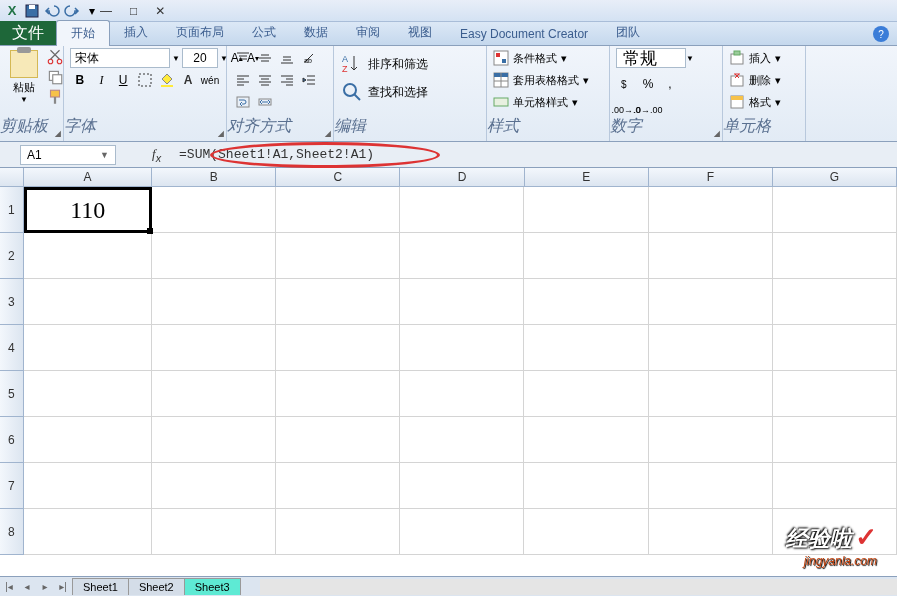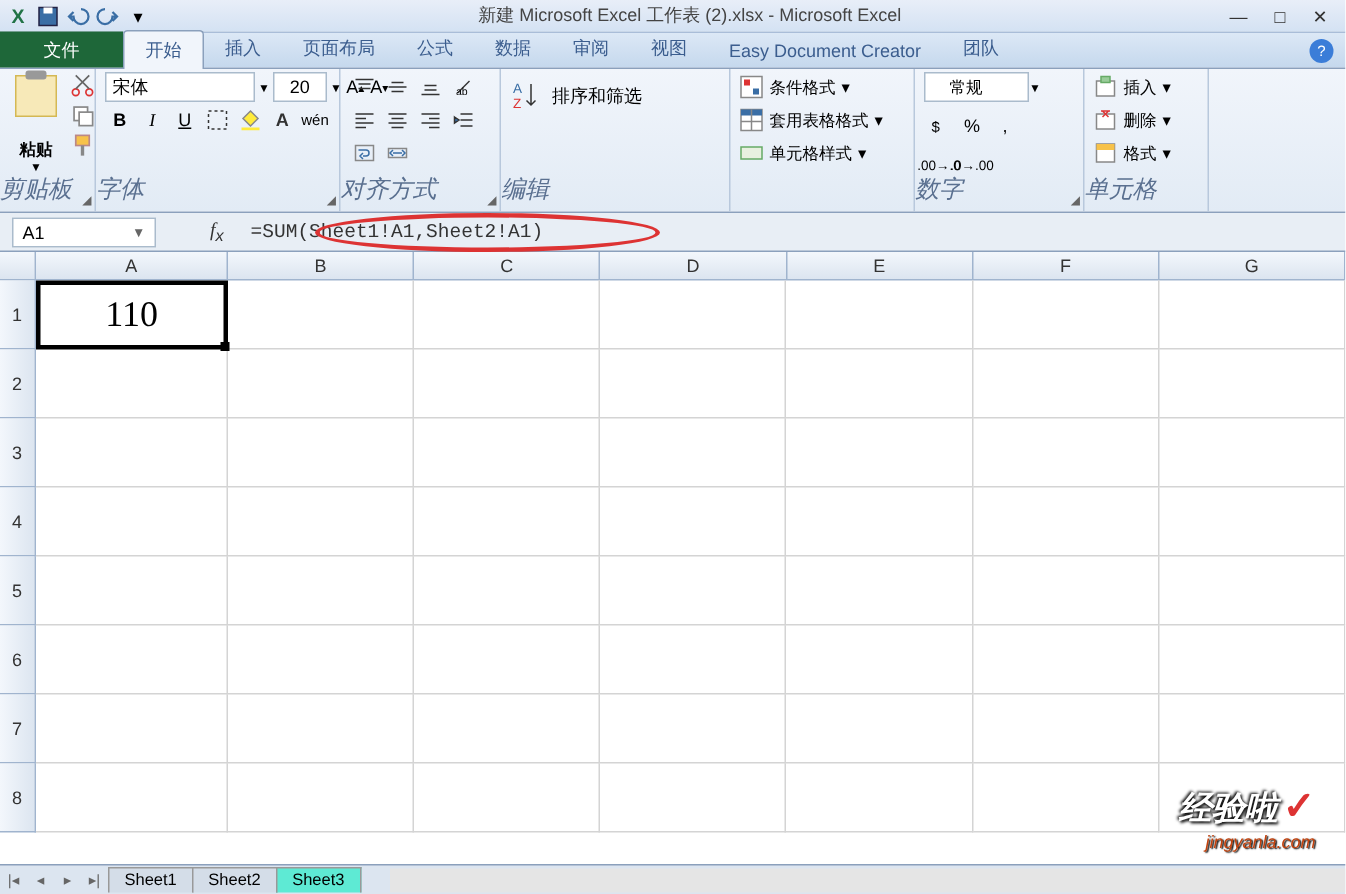--- a/index.html
+++ b/index.html
@@ -9,36 +9,36 @@
     .titlebar { height: 22px; background: linear-gradient(#e8eef8, #d4e2f3); display: flex; align-items: center; padding: 0 4px; border-bottom: 1px solid #a9bdd8; }
     .qat { display: flex; align-items: center; gap: 4px; }
     .qat-icon { width: 16px; height: 16px; display: flex; align-items: center; justify-content: center; }
     .excel-logo { color: #217346; font-weight: bold; font-size: 13px; }
     .title-text { flex: 1; text-align: center; font-size: 12px; color: #444; }
     .win-controls { display: flex; gap: 18px; padding-right: 8px; }
     .win-btn { font-size: 12px; color: #333; cursor: pointer; font-family: Arial; }
     
     
     .ribbon-tabs { height: 24px; background: linear-gradient(#dce8f6, #c5d8ed); display: flex; align-items: flex-end; border-bottom: 1px solid #8ba0bc; position: relative; }
-    .file-tab { background: #1e6739; color: #fff; padding: 4px 29px; font-size: 12px; height: 24px; display: flex; align-items: center; }
+    .file-tab { background: #1e6739; color: #fff; padding: 4px 12px; font-size: 16px; height: 24px; display: flex; align-items: center; }
     .tab { padding: 4px 14px; font-size: 12px; color: #3b5d8e; cursor: pointer; }
     .tab.active { background: #f1f5fb; border: 1px solid #8ba0bc; border-bottom: none; border-radius: 3px 3px 0 0; color: #3b5d8e; position: relative; top: 1px; }
     .help-btn { position: absolute; right: 8px; top: 4px; width: 16px; height: 16px; border-radius: 50%; background: #3b7dd8; color: #fff; font-size: 10px; display: flex; align-items: center; justify-content: center; cursor: pointer; }
     
     
     .ribbon { height: 96px; background: linear-gradient(#f1f5fb, #e2ebf5); display: flex; border-bottom: 1px solid #8ba0bc; }
     .group { border-right: 1px solid #b8c8dc; padding: 2px 6px; display: flex; flex-direction: column; justify-content: space-between; position: relative; }
     .group-title { font-size: 16px; color: #5a7090; text-align: left; padding: 2px 0; position: absolute; bottom: 2px; left: 0; right: 0; font-style: italic; }
     .group-content { display: flex; gap: 4px; height: 72px; }
     
     
     .clipboard-big { display: flex; flex-direction: column; align-items: center; padding: 2px 4px; }
     .paste-icon { width: 28px; height: 28px; background: #f7e9b8; border: 1px solid #d4b854; position: relative; }
     .paste-icon::after { content: ''; position: absolute; top: -4px; left: 6px; width: 14px; height: 6px; background: #999; border-radius: 2px; }
-    .paste-label { font-size: 11px; margin-top: 14px; font-weight: bold; }
+    .paste-label { font-size: 11px; margin-top: 2px; }
     .clipboard-small { display: flex; flex-direction: column; gap: 2px; }
     .cut-icon, .copy-icon, .brush-icon { width: 18px; height: 18px; cursor: pointer; }
     
     
     .font-group .group-content { flex-direction: column; gap: 2px; width: 150px; }
     .font-row { display: flex; gap: 2px; align-items: center; }
     .font-select { width: 100px; height: 20px; border: 1px solid #abc; font-size: 12px; padding: 0 4px; background: #fff; }
     .size-select { width: 36px; height: 20px; border: 1px solid #abc; font-size: 12px; text-align: center; background: #fff; }
     .font-btn { width: 20px; height: 20px; border: 1px solid transparent; display: flex; align-items: center; justify-content: center; cursor: pointer; font-size: 12px; }
     .bold { font-weight: bold; }
@@ -46,37 +46,37 @@
     .underline { text-decoration: underline; }
     
     
     .align-group .group-content { flex-direction: column; gap: 2px; width: 94px; }
     .align-row { display: flex; gap: 2px; }
     .align-btn { width: 20px; height: 20px; display: flex; align-items: center; justify-content: center; cursor: pointer; }
     .align-btn svg { width: 14px; height: 14px; }
     
     
     .number-group .group-content { flex-direction: column; width: 100px; }
-    .number-select { width: 70px; height: 20px; border: 1px solid #abc; padding: 0 16px; background: #fff; font-size: 11px; }
+    .number-select { width: 70px; height: 20px; border: 1px solid #abc; padding: 0 6px; background: #fff; font-size: 17px; }
     .number-btns { display: flex; gap: 2px; margin-top: 2px; }
     
     
     .styles-group .group-content { flex-direction: column; width: 110px; gap: 2px; }
     .style-row { display: flex; align-items: center; gap: 4px; height: 20px; cursor: pointer; font-size: 11px; }
     .style-icon { width: 16px; height: 16px; }
     
     
     .cells-group .group-content { flex-direction: column; width: 70px; gap: 2px; }
     
     
     .edit-group .group-content { flex-direction: column; width: 140px; gap: 4px; padding-top:4px }
     .edit-row { display: flex; align-items: center; gap: 4px; cursor: pointer; }
     
     
-    .formula-bar-wrap { height: 26px; display: flex; align-items: center; border-bottom: 1px solid #8ba0bc; background: #e8eef5; padding: 2px 8px; position: relative; }
+    .formula-bar-wrap { height: 26px; display: flex; align-items: center; border-bottom: 1px solid #8ba0bc; background: #e8eef5; padding: 2px 20px; position: relative; }
     .name-box { width: 96px; height: 20px; border: 1px solid #abc; background: #fff; padding: 0 6px; font-size: 12px; display: flex; align-items: center; justify-content: space-between; }
     .name-box-dd { font-size: 9px; color: #666; }
     .fx-icon { margin: 0 6px; font-style: italic; font-family: serif; font-size: 13px; color: #333; cursor: pointer; }
     .formula-input-wrap { flex: 1; }
     .formula-oval { position: absolute; left: 210px; top: 0px; width: 230px; height: 26px; border: 3px solid #d33; border-radius: 50%; pointer-events: none; }
     .formula-text { font-size: 13px; font-family: "Courier New", monospace; color: #333; padding-left:12px; }
     
     
     .grid-area { position: relative; background: #fff; height: 410px; overflow: hidden; }
     .col-headers { display: flex; height: 19px; border-bottom: 1px solid #a0b4ce; background: linear-gradient(#f3f7fc, #dce5f0); margin-left: 24px; }
@@ -124,21 +124,20 @@
           <path d="M10 3 A5 5 0 1 1 5 8 L2 8 M5 5 L2 8 L5 11" fill="none" stroke="#3a6ea5" stroke-width="1.5"></path>
         </svg>
       </span>
     <span class="qat-icon">
         <svg viewBox="0 0 16 16">
           <path d="M6 3 A5 5 0 1 0 11 8 L14 8 M11 5 L14 8 L11 11" fill="none" stroke="#3a6ea5" stroke-width="1.5"></path>
         </svg>
       </span>
     <span class="qat-icon">▾</span>
   </div>
-  <div class="title-text">新建 Microsoft Excel 工作表 (2).xlsx - Microsoft Excel</div>
   <div class="win-controls">
     <span class="win-btn">—</span>
     <span class="win-btn">□</span>
     <span class="win-btn">✕</span>
   </div>
 </div>
 
 <div class="ribbon-tabs">
   <div class="file-tab">文件</div>
   <div class="tab active">开始</div>
@@ -288,20 +287,27 @@
   <div class="group edit-group">
     <div class="group-content">
       <div class="edit-row">
         <svg width="24" height="24" viewBox="0 0 24 24">
             <text x="2" y="10" font-size="9" fill="#3a6ea5">A</text>
             <text x="2" y="20" font-size="9" fill="#d33">Z</text>
             <path d="M14 4 v14 m-3 -3 l3 3 l3 -3" stroke="#333" fill="none"></path>
           </svg>
         <span>排序和筛选</span>
       </div>
+      <div class="edit-row">
+        <svg width="24" height="24" viewBox="0 0 24 24">
+            <circle cx="10" cy="10" r="6" fill="none" stroke="#3a6ea5" stroke-width="2"></circle>
+            <path d="M14 14 l6 6" stroke="#3a6ea5" stroke-width="2"></path>
+          </svg>
+        <span>查找和选择</span>
+      </div>
     </div>
     <div class="group-title">编辑</div>
   </div>
 
   <div class="group styles-group">
     <div class="group-content">
       <div class="style-row">
         <svg class="style-icon" viewBox="0 0 16 16">
             <rect x="1" y="1" width="14" height="14" fill="#fff" stroke="#888"></rect>
             <rect x="3" y="3" width="4" height="4" fill="#d33"></rect>
@@ -317,20 +323,21 @@
           </svg>
         <span>套用表格格式</span> ▾
       </div>
       <div class="style-row">
         <svg class="style-icon" viewBox="0 0 16 16">
             <rect x="1" y="4" width="14" height="8" fill="#e8f0e0" stroke="#6a6"></rect>
           </svg>
         <span>单元格样式</span> ▾
       </div>
     </div>
+    <div class="group-title">样式</div>
   </div>
 
   <div class="group number-group">
     <div class="group-content">
       <div style="display:flex;align-items:center">
           <input class="number-select" value="常规" style="">
           <span style="font-size:8px">▼</span>
         </div>
       <div class="number-btns">
         <span class="font-btn">

